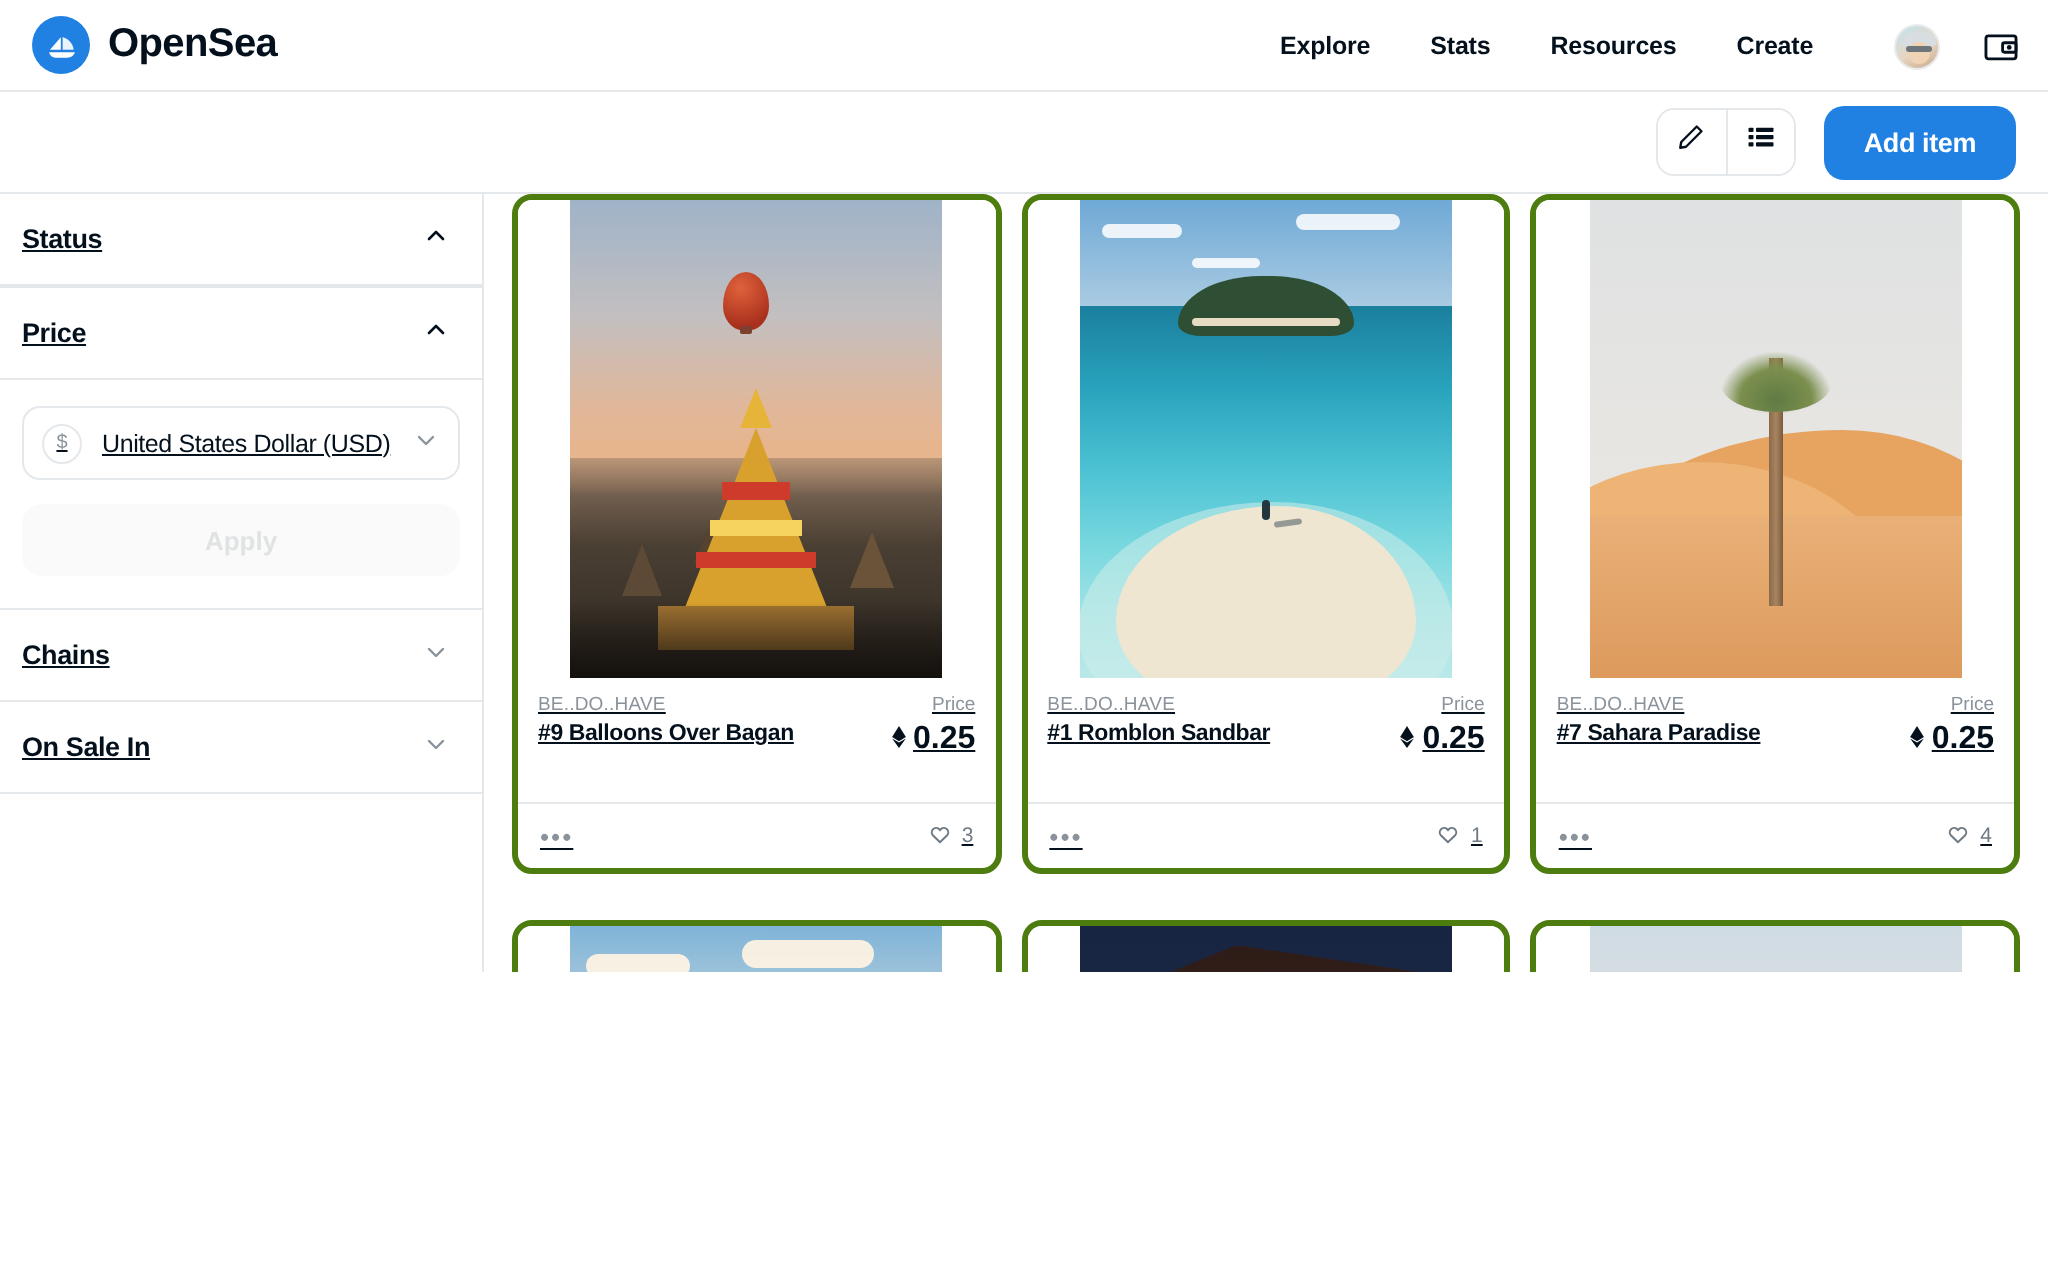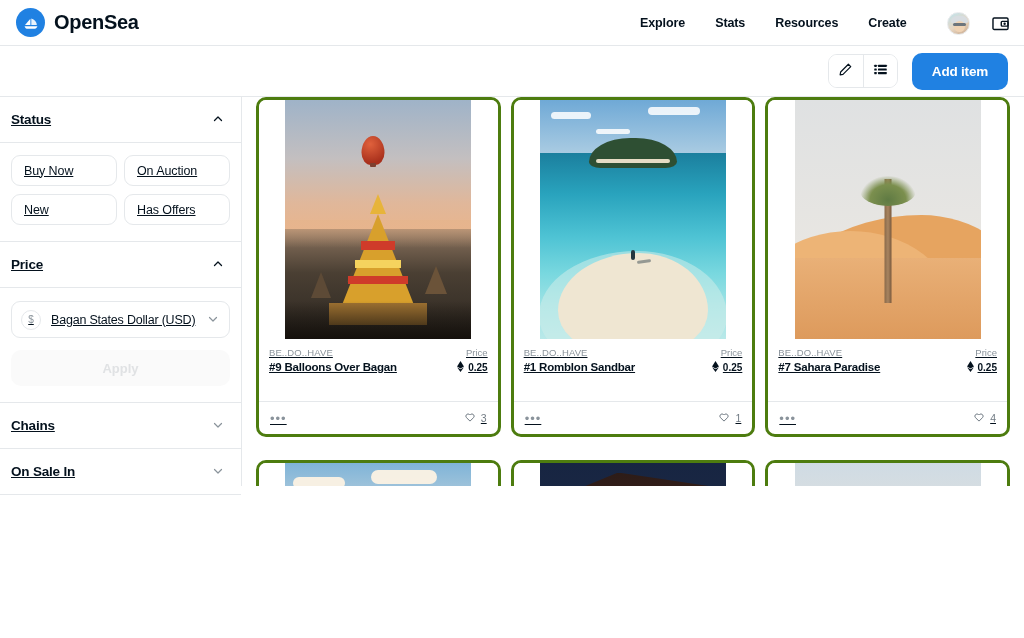--- a/index.html
+++ b/index.html
@@ -201,21 +201,21 @@
   .info-row {
     display: flex; justify-content: space-between; align-items: flex-start;
   }
   .coll-name { font-size: 9.5px; color: #8a939b; letter-spacing: 0.1px; }
   .price-lbl { font-size: 9.5px; color: #8a939b; }
   .item-name {
     font-size: 11.5px; font-weight: bold; color: #04111d;
     margin-top: 3px; letter-spacing: -0.2px;
   }
   .price-val {
-    font-size: 10px; font-weight: bold; color: #04111d;
+    font-size: 16px; font-weight: bold; color: #04111d;
     margin-top: 3px; display: flex; align-items: center; gap: 4px;
     justify-content: flex-end;
   }
   .card-foot {
     border-top: 1px solid #e5e8eb; height: 33px;
     display: flex; align-items: center; justify-content: space-between;
     padding: 0 11px;
   }
   .dots { color: #8a939b; font-size: 13px; letter-spacing: 1px; cursor:pointer; }
   .likes {
@@ -434,42 +434,36 @@
     <div class="filter-head">
       <span class="fh-label">Status</span>
       <span>
         <svg width="12" height="12" viewBox="0 0 24 24" fill="none" stroke="#04111d" stroke-width="2.6" stroke-linecap="round" stroke-linejoin="round">
             <polyline points="5,15 12,8 19,15"></polyline>
           </svg>
       </span>
     </div>
     <div class="divider"></div>
 
-    <div class="chip-grid">
-      <div class="chip">Buy Now</div>
-      <div class="chip">On Auction</div>
-      <div class="chip">New</div>
-      <div class="chip">Has Offers</div>
-    </div>
     <div class="divider"></div>
 
     <div class="filter-head">
       <span class="fh-label">Price</span>
       <span>
         <svg width="12" height="12" viewBox="0 0 24 24" fill="none" stroke="#04111d" stroke-width="2.6" stroke-linecap="round" stroke-linejoin="round">
             <polyline points="5,15 12,8 19,15"></polyline>
           </svg>
       </span>
     </div>
     <div class="divider"></div>
 
     <div class="price-body">
       <div class="currency-select">
         <span class="cur-badge">$</span>
-        <span class="cur-label">Bagan States Dollar (USD)</span>
+        <span class="cur-label">United States Dollar (USD)</span>
         <span>
           <svg width="12" height="12" viewBox="0 0 24 24" fill="none" stroke="#8a939b" stroke-width="2.4" stroke-linecap="round" stroke-linejoin="round">
               <polyline points="5,9 12,16 19,9"></polyline>
             </svg>
         </span>
       </div>
       <button class="apply-btn">Apply</button>
     </div>
     <div class="divider"></div>
 

